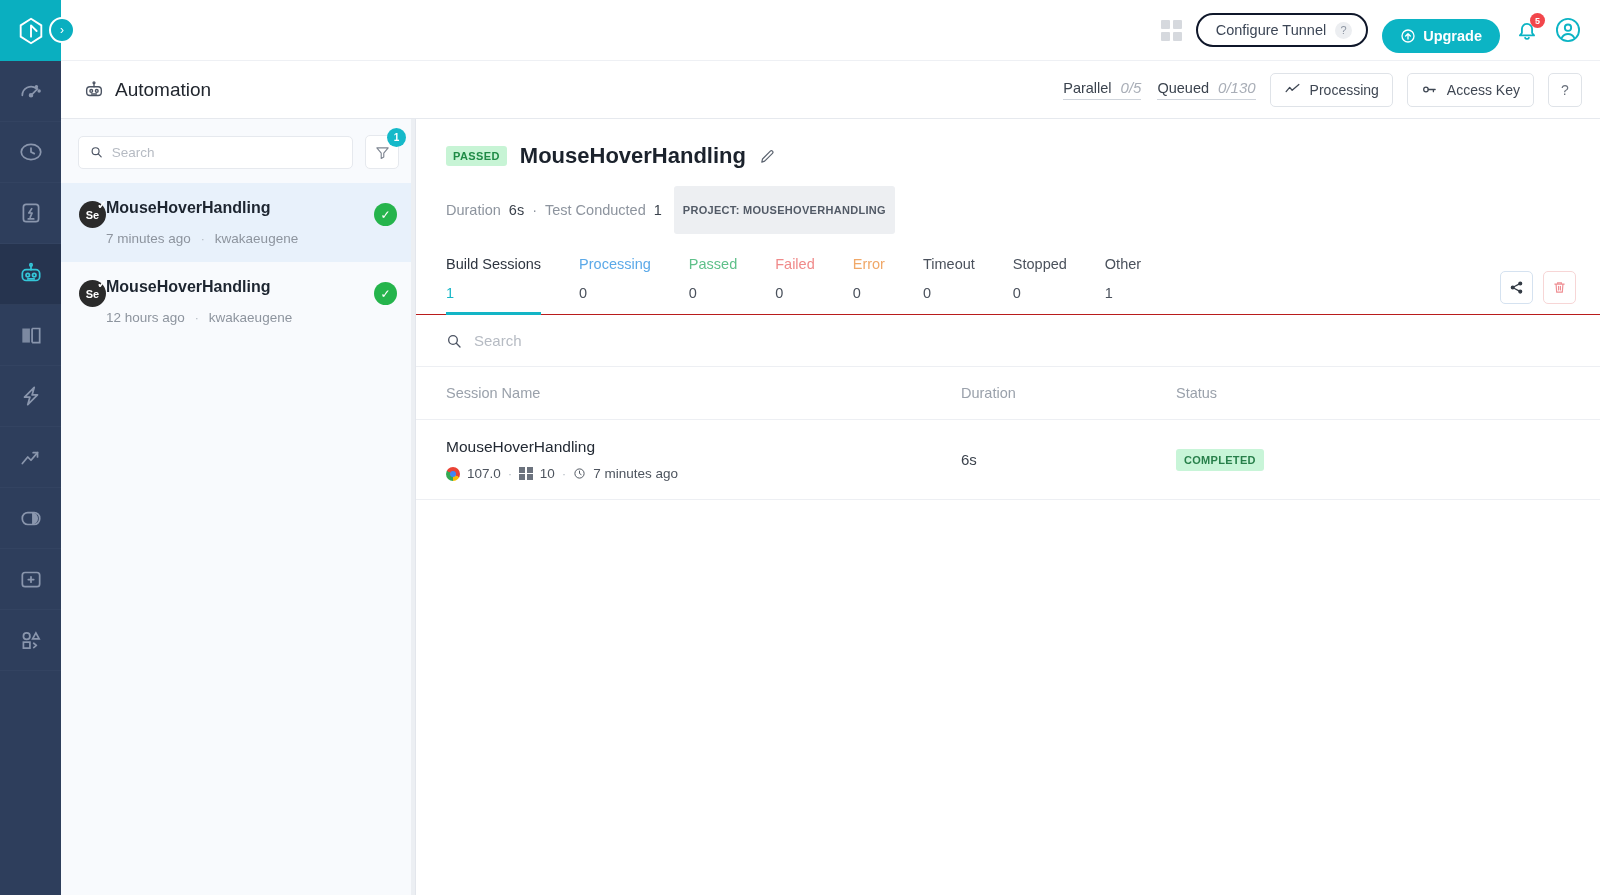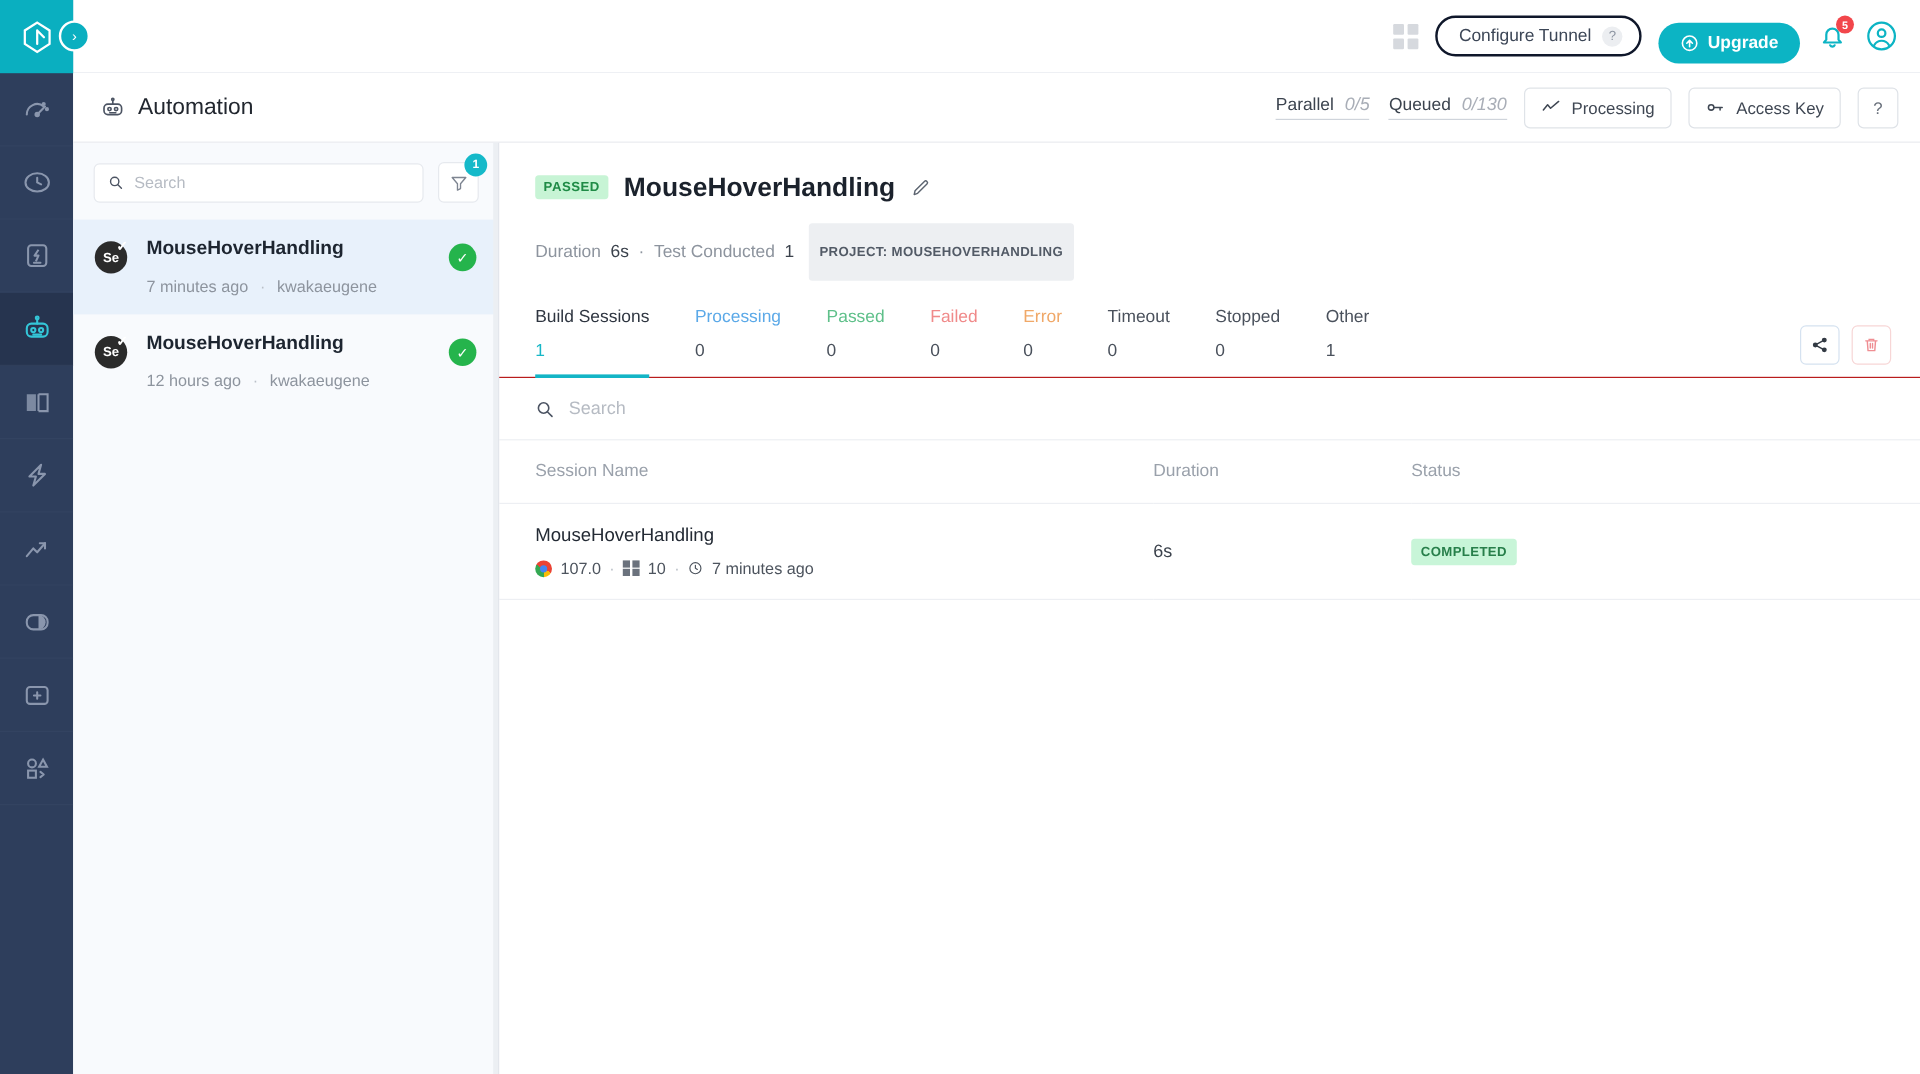--- a/index.html
+++ b/index.html
@@ -134,21 +134,21 @@
   .filter-btn {
     position: relative; width: 34px; height: 34px; border: 1px solid #e6e9ee;
     border-radius: 5px; background: #fff; display: flex; align-items: center; justify-content: center;
     color: #7e8591;
   }
   .filter-badge {
     position: absolute; top: -8px; right: -8px; width: 19px; height: 19px; border-radius: 50%;
     background: #15b9c9; color: #fff; font-size: 10px; font-weight: bold;
     display: flex; align-items: center; justify-content: center;
   }
-  .test-item { padding: 16px 18px 16px 18px; display: flex; gap: 16px; align-items: flex-start; }
+  .test-item { padding: 16px 18px 16px 18px; display: flex; align-items: flex-start; }
   .test-item.selected { background: #e8f1fb; }
   .se-badge {
     width: 27px; height: 27px; border-radius: 50%; background: #2b2b2b;
     color: #fff; font-size: 11px; font-weight: bold;
     display: flex; align-items: center; justify-content: center; flex: 0 0 27px;
     position: relative; margin-top: 2px;
   }
   .se-badge .tick {
     position: absolute; top: -3px; right: -1px; color: #ffffff; font-size: 12px; font-weight: bold;
   }

